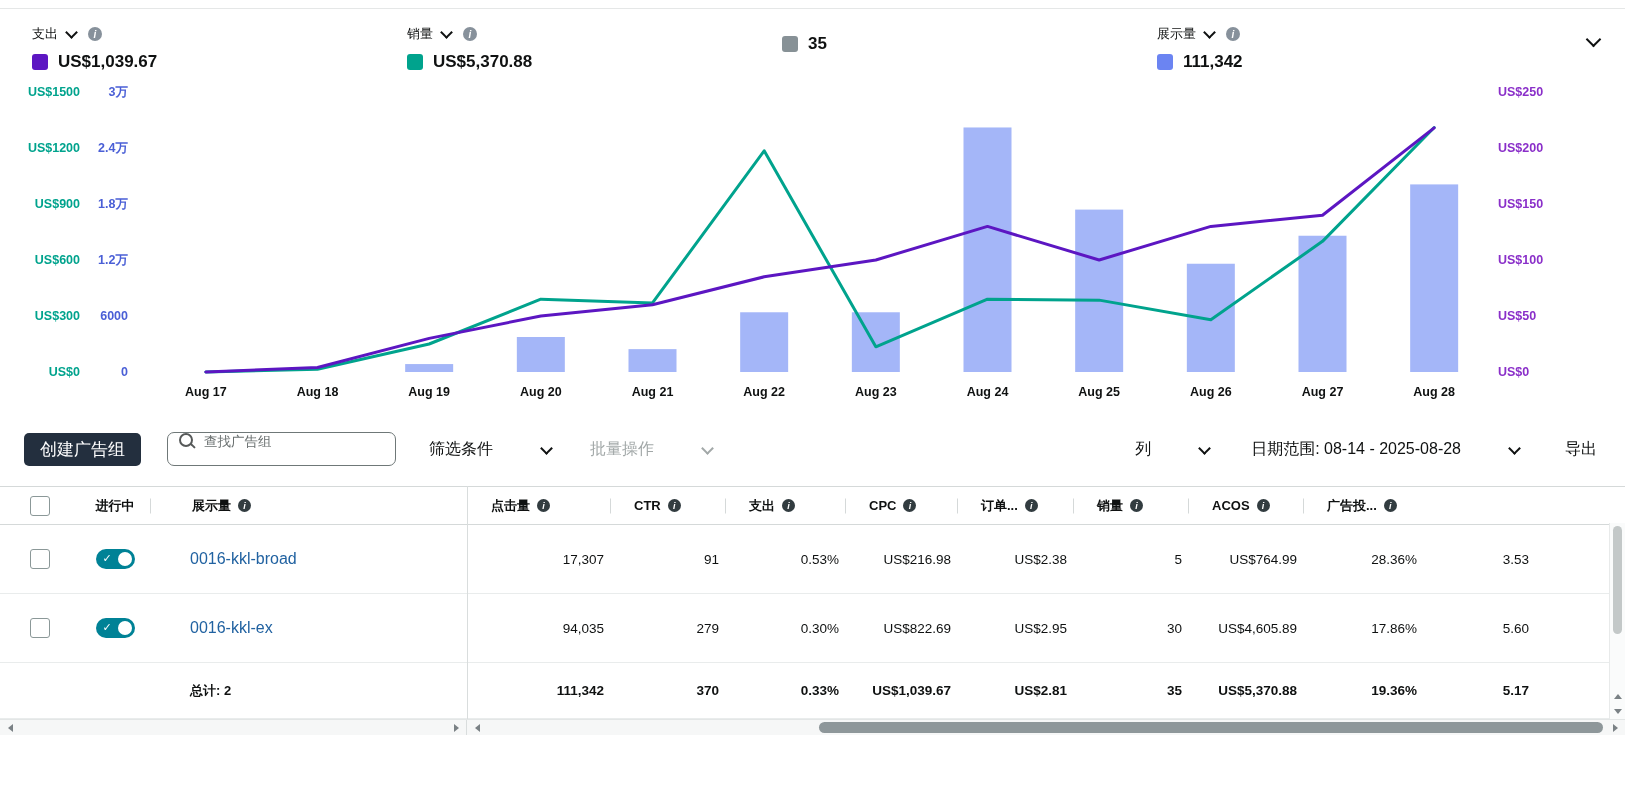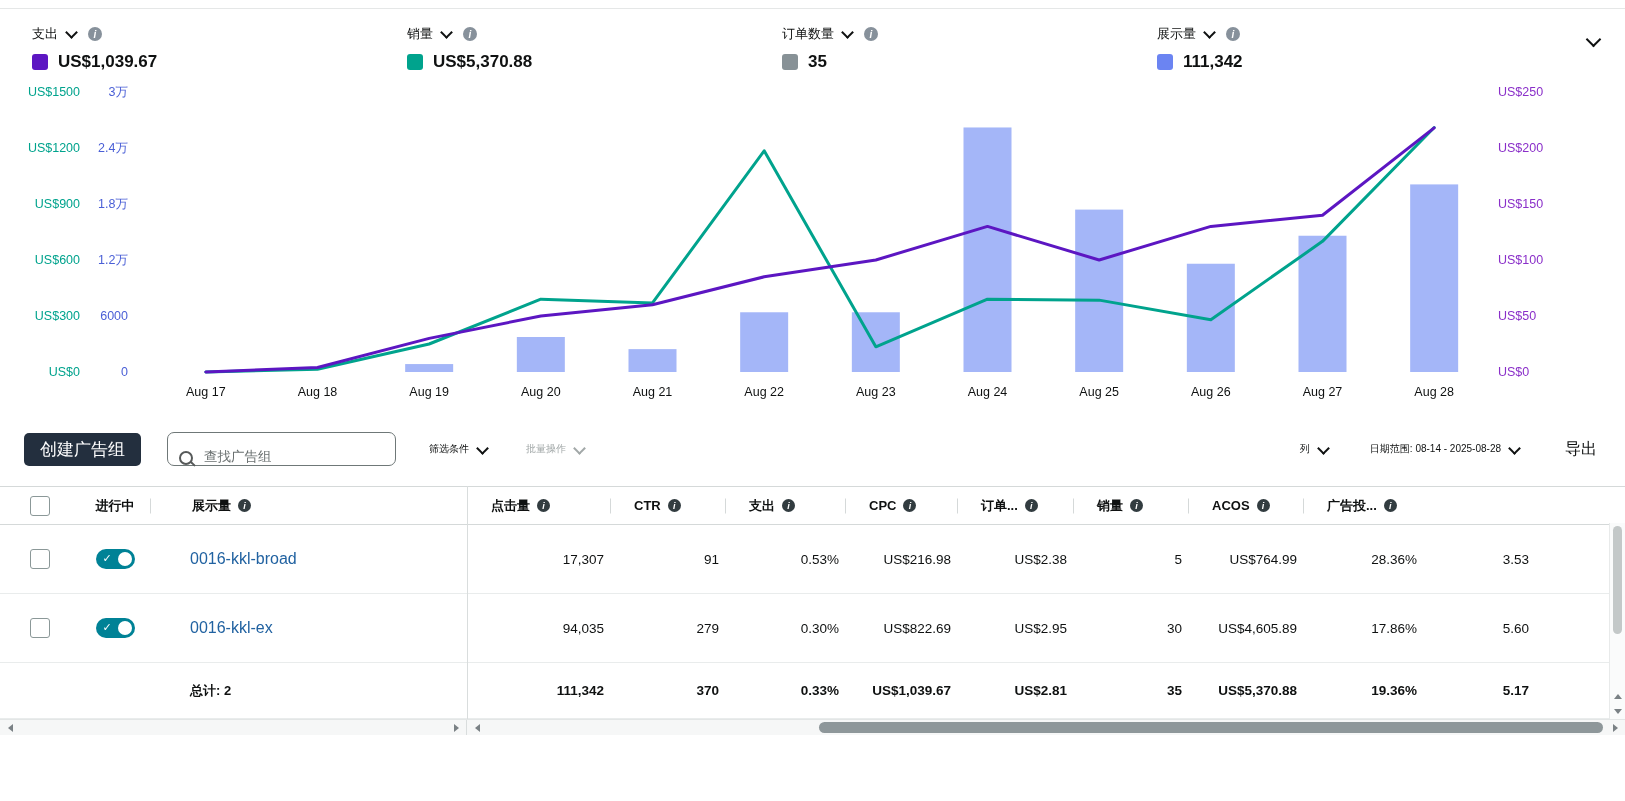--- a/index.html
+++ b/index.html
@@ -16,32 +16,32 @@
   .info-icon{width:14px;height:14px;border-radius:50%;background:#87919b;color:#fff;display:inline-flex;align-items:center;justify-content:center;font-size:10px;font-weight:700;font-style:italic;margin-left:12px;flex:0 0 auto;}
   .info-icon::before{content:"i";}
   .info-icon.dark{background:#323c40;width:13px;height:13px;font-size:9px;margin-left:0;}
   .metric-value-row{display:flex;align-items:center;gap:10px;margin-top:9px;}
   .swatch{width:16px;height:16px;border-radius:3px;display:inline-block;}
   .metric-value{font-size:17px;font-weight:700;}
   .collapse-chev{position:absolute;right:26px;top:24px;cursor:pointer;}
   .collapse-chev .chev{width:9px;height:9px;margin:0;}
 
   
-  .chart-wrap{margin-top:4px;}
+  .chart-wrap{margin-top:4px;font-weight:bold;}
   .chart-wrap svg{display:block;}
 
   
   .toolbar{display:flex;align-items:center;margin-top:24px;padding:0 28px 0 24px;}
   .create-btn{background:#232f3e;color:#fff;border:none;border-radius:5px;height:33px;padding:0 16px;font-size:17px;cursor:pointer;font-family:inherit;}
-  .searchbox{display:flex;align-items:flex-end;gap:9px;border:1px solid #6f7878;border-radius:7px;height:32px;padding:0 11px;width:205px;margin-left:26px;background:#fff;}
+  .searchbox{display:flex;align-items:flex-start;gap:9px;border:1px solid #6f7878;border-radius:7px;height:32px;padding:0 11px;width:205px;margin-left:26px;background:#fff;}
   .search-icon{width:10px;height:10px;border:2px solid #565959;border-radius:50%;position:relative;flex:0 0 auto;}
   .search-icon::after{content:"";position:absolute;width:6px;height:2px;background:#565959;transform:rotate(45deg);right:-5px;bottom:-2px;border-radius:1px;}
   .searchbox input{border:none;outline:none;flex:1;font-size:13.5px;font-family:inherit;color:#0f1111;background:transparent;min-width:0;}
   .searchbox input::placeholder{color:#6a7070;}
-  .dd{display:flex;align-items:center;font-size:10px;cursor:pointer;white-space:nowrap;}
+  .dd{display:flex;align-items:center;font-size:16px;cursor:pointer;white-space:nowrap;gap:40px;}
   .dd .chev{margin-top:-2px;}
   .dd-filter{margin-left:33px;}
   .dd-bulk{margin-left:39px;color:#a2a8a8;}
   .spacer{flex:1;}
   .dd-date{margin-left:42px;}
   .export-btn{margin-left:46px;font-size:16px;cursor:pointer;white-space:nowrap;}
 
   
   .table-wrap{margin-top:20px;position:relative;}
   .table-inner{position:relative;}
@@ -101,25 +101,20 @@
         <span class="metric-label">销量</span>
         <span class="chev"></span>
         <span class="info-icon"></span>
       </div>
       <div class="metric-value-row">
         <span class="swatch" style="background: rgb(0, 163, 141);"></span>
         <span class="metric-value">US$5,370.88</span>
       </div>
     </div>
     <div class="metric">
-      <div class="metric-top">
-        <span class="metric-label">订单数量</span>
-        <span class="chev"></span>
-        <span class="info-icon"></span>
-      </div>
       <div class="metric-value-row">
         <span class="swatch" style="background: rgb(135, 145, 150);"></span>
         <span class="metric-value">35</span>
       </div>
     </div>
     <div class="metric">
       <div class="metric-top">
         <span class="metric-label">展示量</span>
         <span class="chev"></span>
         <span class="info-icon"></span>

